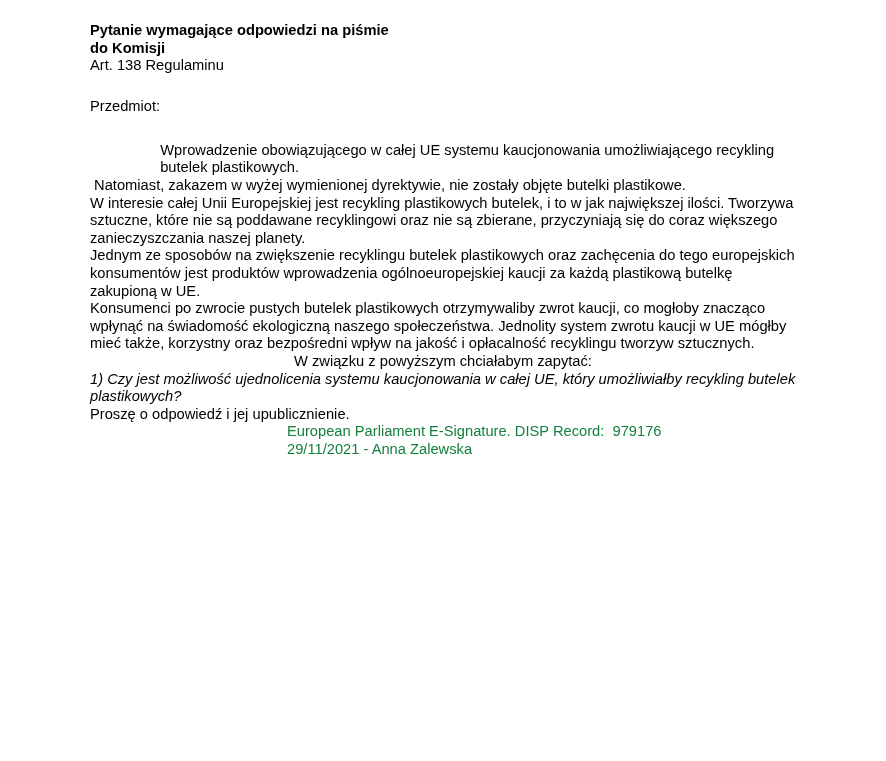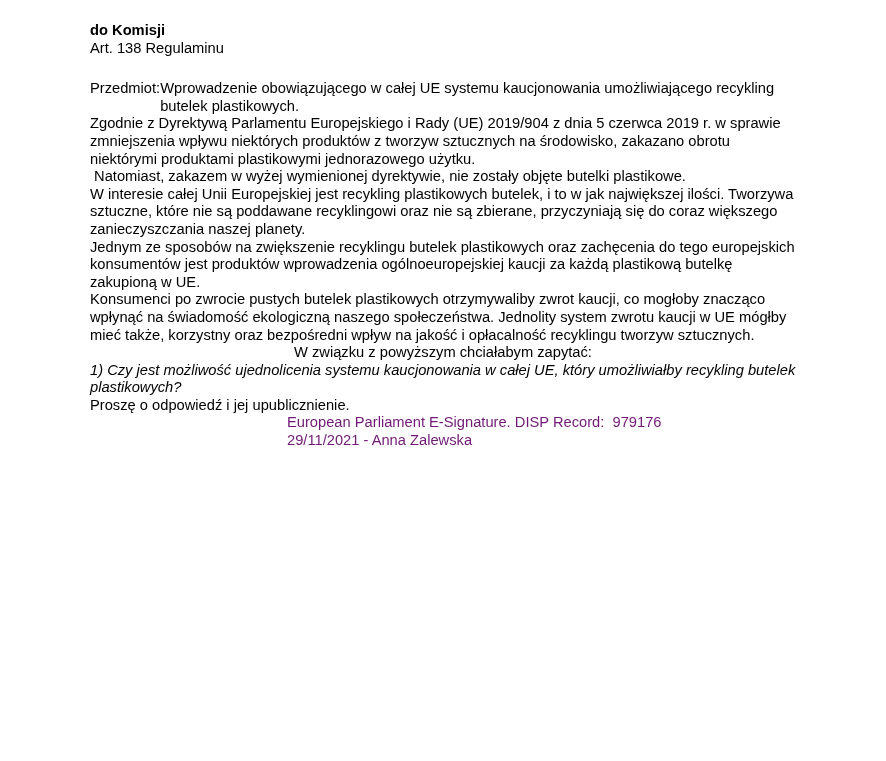--- a/index.html
+++ b/index.html
@@ -33,57 +33,58 @@
 
   .subject-row {
     display: flex;
     margin-top: 23px;
   }
   .subject-label {
     flex: 0 0 68px;
   }
   .subject-text {
     flex: 1 1 auto;
+    margin-top: 44px;
   }
 
   p.para {
     margin: 0;
   }
   .m-p1 { margin-top: 16px; }
   .m-p2 { margin-top: 18px; }
   .m-p3 { margin-top: 14px; }
   .m-p4 { margin-top: 18px; }
   .m-p5 { margin-top: 17px; }
   .m-intro { margin-top: 59px; text-align: center; }
   .m-q1 { margin-top: 17px; font-style: italic; }
   .m-closing { margin-top: 56px; }
 
   .signature-block {
     margin-left: 197px;
-    color: #701a75; 
+    color: #15803d; 
   }
   .signature-block div { margin: 0; }
 </style>
 </head>
 <body>
 
 <div class="page">
   <div class="content">
 
     <div class="header-block">
+      <div class="bold">Pytanie wymagające odpowiedzi na piśmie</div>
       <div class="bold">do Komisji</div>
       <div>Art. 138 Regulaminu</div>
     </div>
 
     <div class="subject-row">
       <div class="subject-label">Przedmiot:</div>
       <div class="subject-text">Wprowadzenie obowiązującego w całej UE systemu kaucjonowania umożliwiającego recykling butelek plastikowych.</div>
     </div>
 
-    <p class="para pre m-p1">Zgodnie z Dyrektywą Parlamentu Europejskiego i Rady (UE) 2019/904 z dnia 5 czerwca 2019 r. w sprawie zmniejszenia wpływu niektórych produktów z tworzyw sztucznych na środowisko, zakazano obrotu niektórymi produktami plastikowymi jednorazowego użytku.</p>
     <p class="para pre m-p2"> Natomiast, zakazem w wyżej wymienionej dyrektywie, nie zostały objęte butelki plastikowe.</p>
     <p class="para pre m-p3">W interesie całej Unii Europejskiej jest recykling plastikowych butelek, i to w jak największej ilości. Tworzywa sztuczne, które nie są poddawane recyklingowi oraz nie są zbierane, przyczyniają się do coraz większego zanieczyszczania naszej planety.</p>
     <p class="para pre m-p4">Jednym ze sposobów na zwiększenie recyklingu butelek plastikowych oraz zachęcenia do tego europejskich konsumentów jest produktów wprowadzenia ogólnoeuropejskiej kaucji za każdą plastikową butelkę zakupioną w UE.</p>
     <p class="para pre m-p5">Konsumenci po zwrocie pustych butelek plastikowych otrzymywaliby zwrot kaucji, co mogłoby znacząco wpłynąć na świadomość ekologiczną naszego społeczeństwa. Jednolity system zwrotu kaucji w UE mógłby mieć także, korzystny oraz bezpośredni wpływ na jakość i opłacalność recyklingu tworzyw sztucznych.</p>
 
     <p class="para m-intro">W związku z powyższym chciałabym zapytać:</p>
     <p class="para m-q1">1) Czy jest możliwość ujednolicenia systemu kaucjonowania w całej UE, który umożliwiałby recykling butelek plastikowych?</p>
 
     <p class="para m-closing">Proszę o odpowiedź i jej upublicznienie.</p>
 

